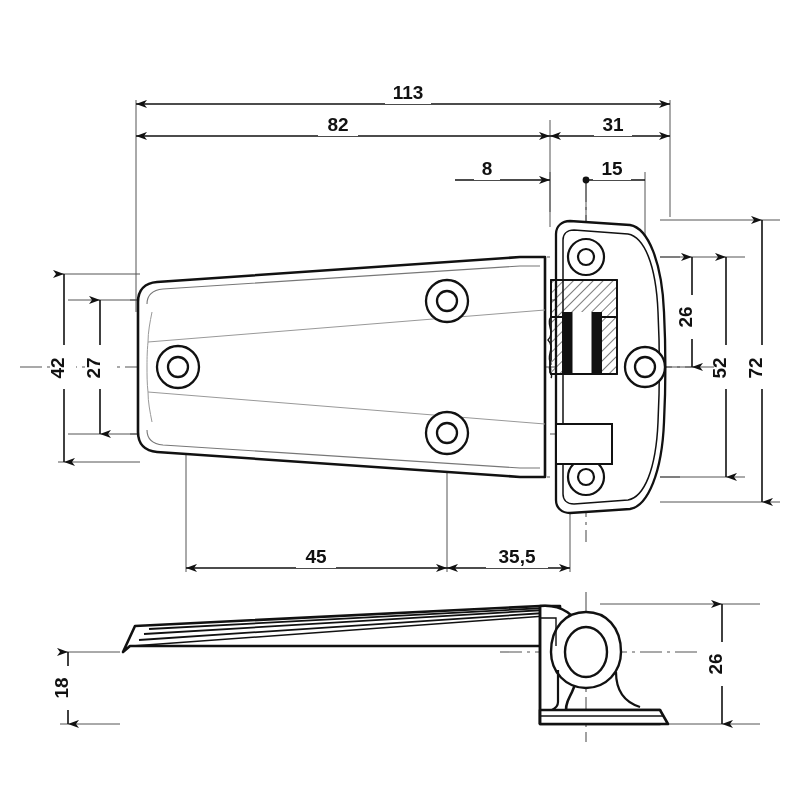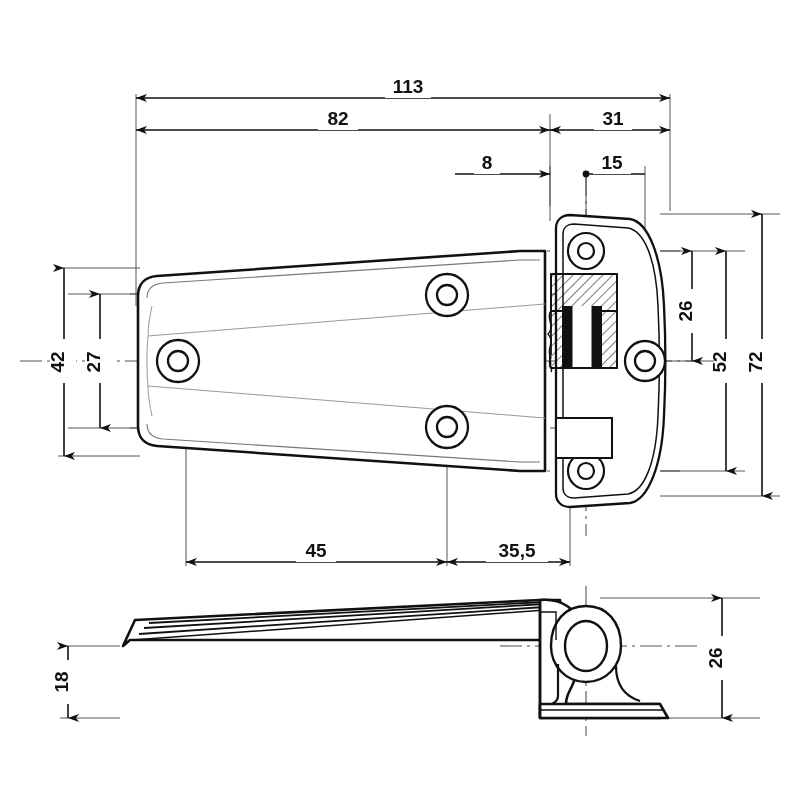--- a/index.html
+++ b/index.html
@@ -1,21 +1,21 @@
 <!DOCTYPE html>
 <html><head>
 <meta charset="utf-8">
 <style>
   html,body{margin:0;padding:0;background:#ffffff;}
   body{
     width:800px;height:800px;overflow:hidden;
     font-family:"Liberation Sans", sans-serif;
     -webkit-font-smoothing:antialiased;
   }
-  #drawing{position:absolute;left:0;top:6px;width:800px;height:628px;}
+  #drawing{position:absolute;left:0;top:12px;width:800px;height:628px;}
   svg{display:block;}
   .dimtext{
     font-family:"Liberation Sans", sans-serif;
     font-weight:bold;
     font-size:19px;
     fill:#111111;
   }
   .dimtext-v{
     font-family:"Liberation Sans", sans-serif;
     font-weight:bold;

